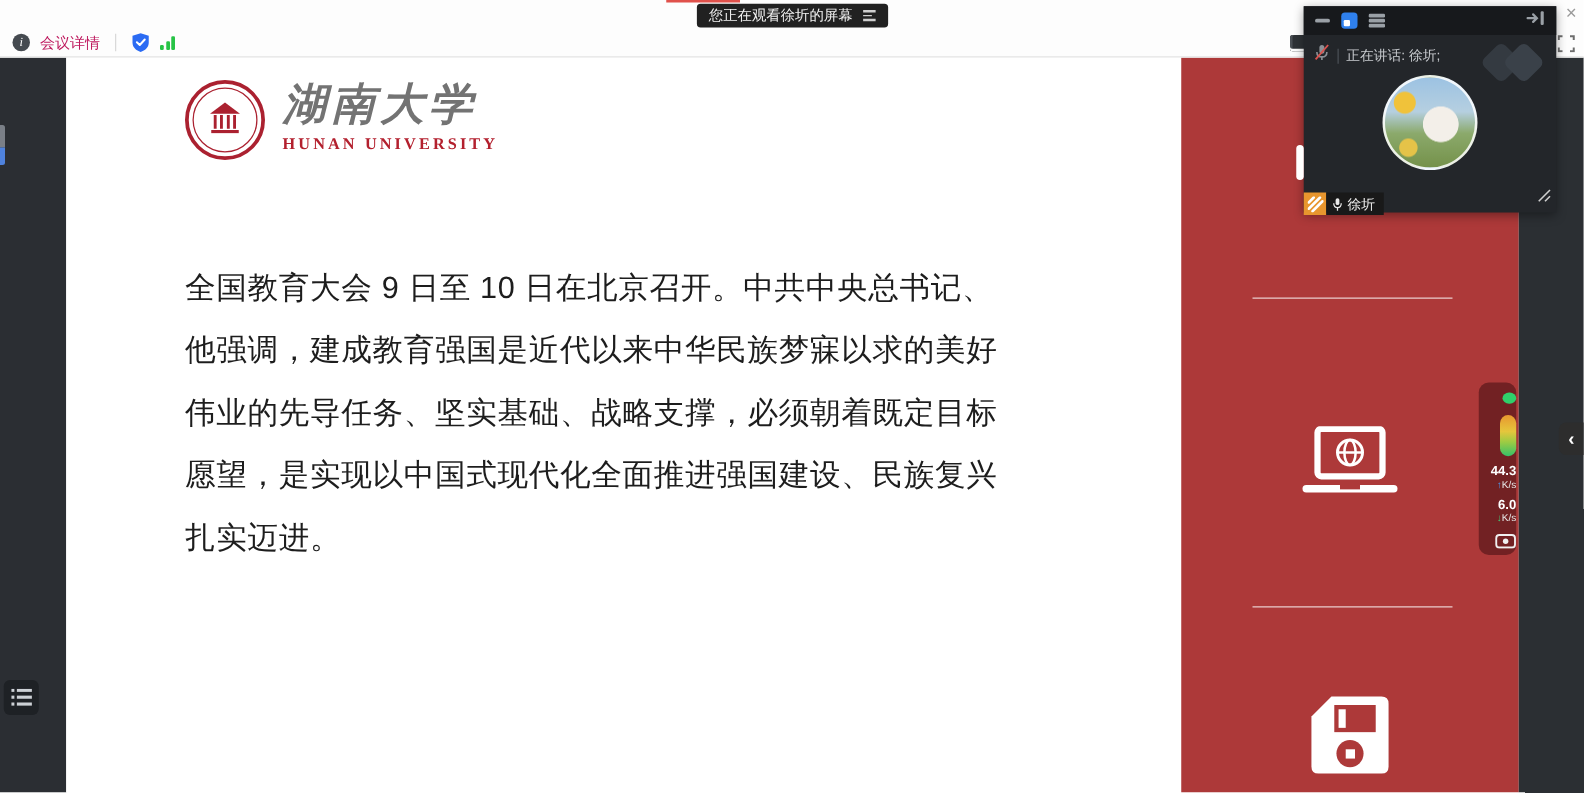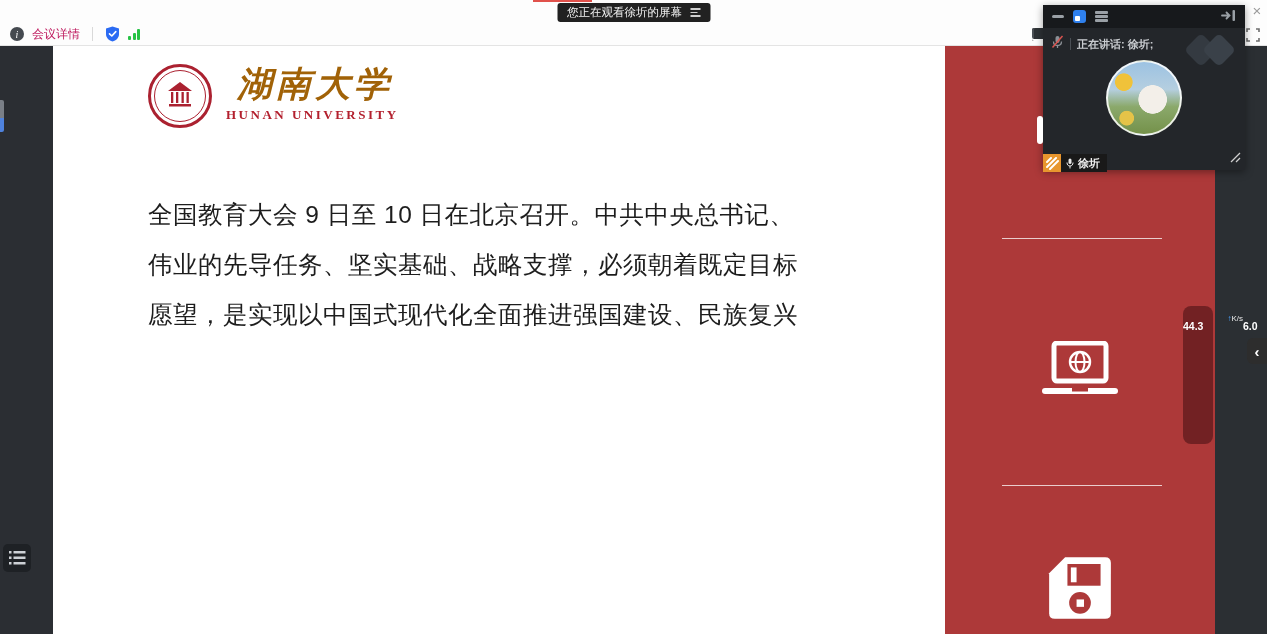--- a/index.html
+++ b/index.html
@@ -38,52 +38,52 @@
   .list-btn { left:3px; top:544px; width:28px; height:28px; background:#1e2125; border-radius:5px; z-index:2;
     display:flex; align-items:center; justify-content:center; }
   .list-btn svg { display:block; }
 
   .doc-area { left:53px; top:46px; width:892px; height:588px; background:#fff; z-index:1; }
   .logo-row { left:95px; top:18px; display:flex; align-items:flex-start; gap:14px; position:absolute; }
   .seal { width:64px; height:64px; border:3px solid #ab2130; border-radius:50%; position:relative;
     display:flex; align-items:center; justify-content:center; }
   .seal::after { content:""; position:absolute; inset:3px; border:1px solid #ab2130; border-radius:50%; }
   .logo-text-cn { font-family:"DejaVu Serif","Liberation Serif",serif; font-weight:bold; font-style:italic;
-    color:#a16207; font-size:35px; line-height:40px; letter-spacing:4px;margin-left:11px; }
+    color:#737373; font-size:35px; line-height:40px; letter-spacing:4px; }
   .logo-text-en { font-family:"Liberation Serif","DejaVu Serif",serif; font-weight:bold; color:#b3202e;
     font-size:13px; letter-spacing:2.5px; margin-top:3px; }
-  .doc-paragraph { left:95px; top:144px; width:700px; position:absolute; }
+  .doc-paragraph { left:95px; top:160px; width:700px; position:absolute; }
   .doc-line { font-size:24.5px; color:#1d1d1d; line-height:50px; letter-spacing:0.5px; white-space:nowrap; }
 
   
   .red-panel { left:945px; top:46px; width:270px; height:588px; background:#ad3939; z-index:1; }
   .red-divider { position:absolute; left:57px; width:160px; height:1px; background:rgba(255,255,255,0.75); }
   .red-divider.d1 { top:192px; } .red-divider.d2 { top:439px; }
   .laptop-icon { position:absolute; left:96px; top:295px; }
   .floppy-icon { position:absolute; left:103px; top:510px; }
 
   .gray-strip { left:1215px; top:46px; width:52px; height:588px; background:#2b2f33; z-index:1; }
 
   
   .net-widget { left:1183px; top:306px; width:30px; height:138px; background:rgba(66,15,19,0.55); border-radius:8px; z-index:3;
-    display:flex; flex-direction:row; align-items:flex-start; padding-top:8px; }
+    display:flex; flex-direction:column; align-items:flex-end; padding-top:8px; }
   .net-dot { width:11px; height:11px; border-radius:50%; background:#2fd06a; }
   .net-pill { width:13px; height:38px; border-radius:7px; margin-top:9px;
     background:linear-gradient(180deg,#e8972f 0%,#e5c63c 40%,#9ecb43 65%,#36c068 100%); }
   .net-num { font-size:10.5px; font-weight:bold; color:#fff; line-height:11px; margin-top:7px; }
   .net-unit { font-size:8px; color:#e8e8e8; line-height:9px;margin-left:24px; }
   .net-unit .up { color:#4aa3ff; } .net-unit .down { color:#3ed077; }
   .net-cam { margin-top:7px; }
 
   .collapse-tab { left:1247px; top:338px; width:20px; height:26px; background:#2d2d2d; border-radius:6px 0 0 6px; z-index:4;
     color:#fff; font-size:15px; font-weight:bold; display:flex; align-items:center; justify-content:center; }
 
   
   .video-panel { left:1043px; top:5px; width:202px; height:165px; background:#23262a; z-index:11;
-    box-shadow:0 2px 8px rgba(0,0,0,0.4);font-weight:bold; }
+    box-shadow:0 2px 8px rgba(0,0,0,0.4); }
   .vp-header { height:23px; background:#17191c; display:flex; align-items:center; gap:9px; padding:0 9px; }
   .vp-min { width:12px; height:3px; background:#9aa0a6; border-radius:1.5px; }
   .vp-layout-video { width:13px; height:13px; background:#2f80ed; border-radius:3px; position:relative; }
   .vp-layout-video::after { content:""; position:absolute; left:2px; bottom:2px; width:5px; height:5px; background:#fff; border-radius:1px; }
   .vp-layout-list { display:flex; flex-direction:column; gap:1.5px; }
   .vp-layout-list i { display:block; width:13px; height:2.8px; background:#9aa0a6; border-radius:1px; }
   .vp-popout { margin-left:auto; }
   .vp-speakrow { display:flex; align-items:center; gap:6px; padding:7px 0 0 8px; position:relative; }
   .vp-speak-divider { width:1px; height:12px; background:#4a4f55; }
   .vp-speak-label { font-size:11px; color:#c9ccd0; }
@@ -177,22 +177,24 @@
         </g>
       </svg>
     </div>
     <div>
       <div class="logo-text-cn">湖南大学</div>
       <div class="logo-text-en">HUNAN UNIVERSITY</div>
     </div>
   </div>
   <div class="doc-paragraph">
     <div class="doc-line">全国教育大会 9 日至 10 日在北京召开。中共中央总书记、</div>
+    <div class="doc-line">他强调，建成教育强国是近代以来中华民族梦寐以求的美好</div>
     <div class="doc-line">伟业的先导任务、坚实基础、战略支撑，必须朝着既定目标</div>
     <div class="doc-line">愿望，是实现以中国式现代化全面推进强国建设、民族复兴</div>
+    <div class="doc-line">扎实迈进。</div>
   </div>
 </div>
 
 <div class="abs red-panel">
   <div class="red-divider d1"></div>
   <div class="laptop-icon">
     <svg width="78" height="58" viewBox="0 0 78 58">
       <rect x="13" y="2" width="52" height="38" rx="3" fill="none" stroke="#fff" stroke-width="5"></rect>
       <circle cx="39" cy="21" r="10" fill="none" stroke="#fff" stroke-width="2.4"></circle>
       <ellipse cx="39" cy="21" rx="4.5" ry="10" fill="none" stroke="#fff" stroke-width="2"></ellipse>

